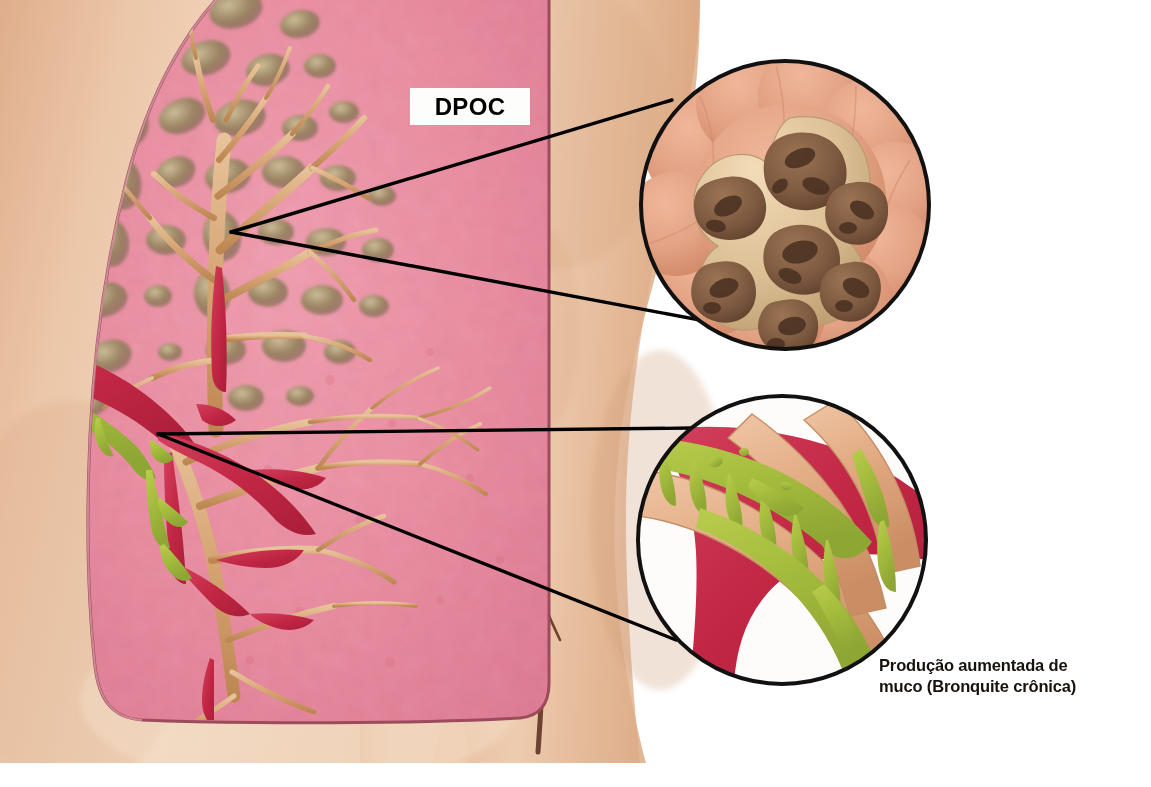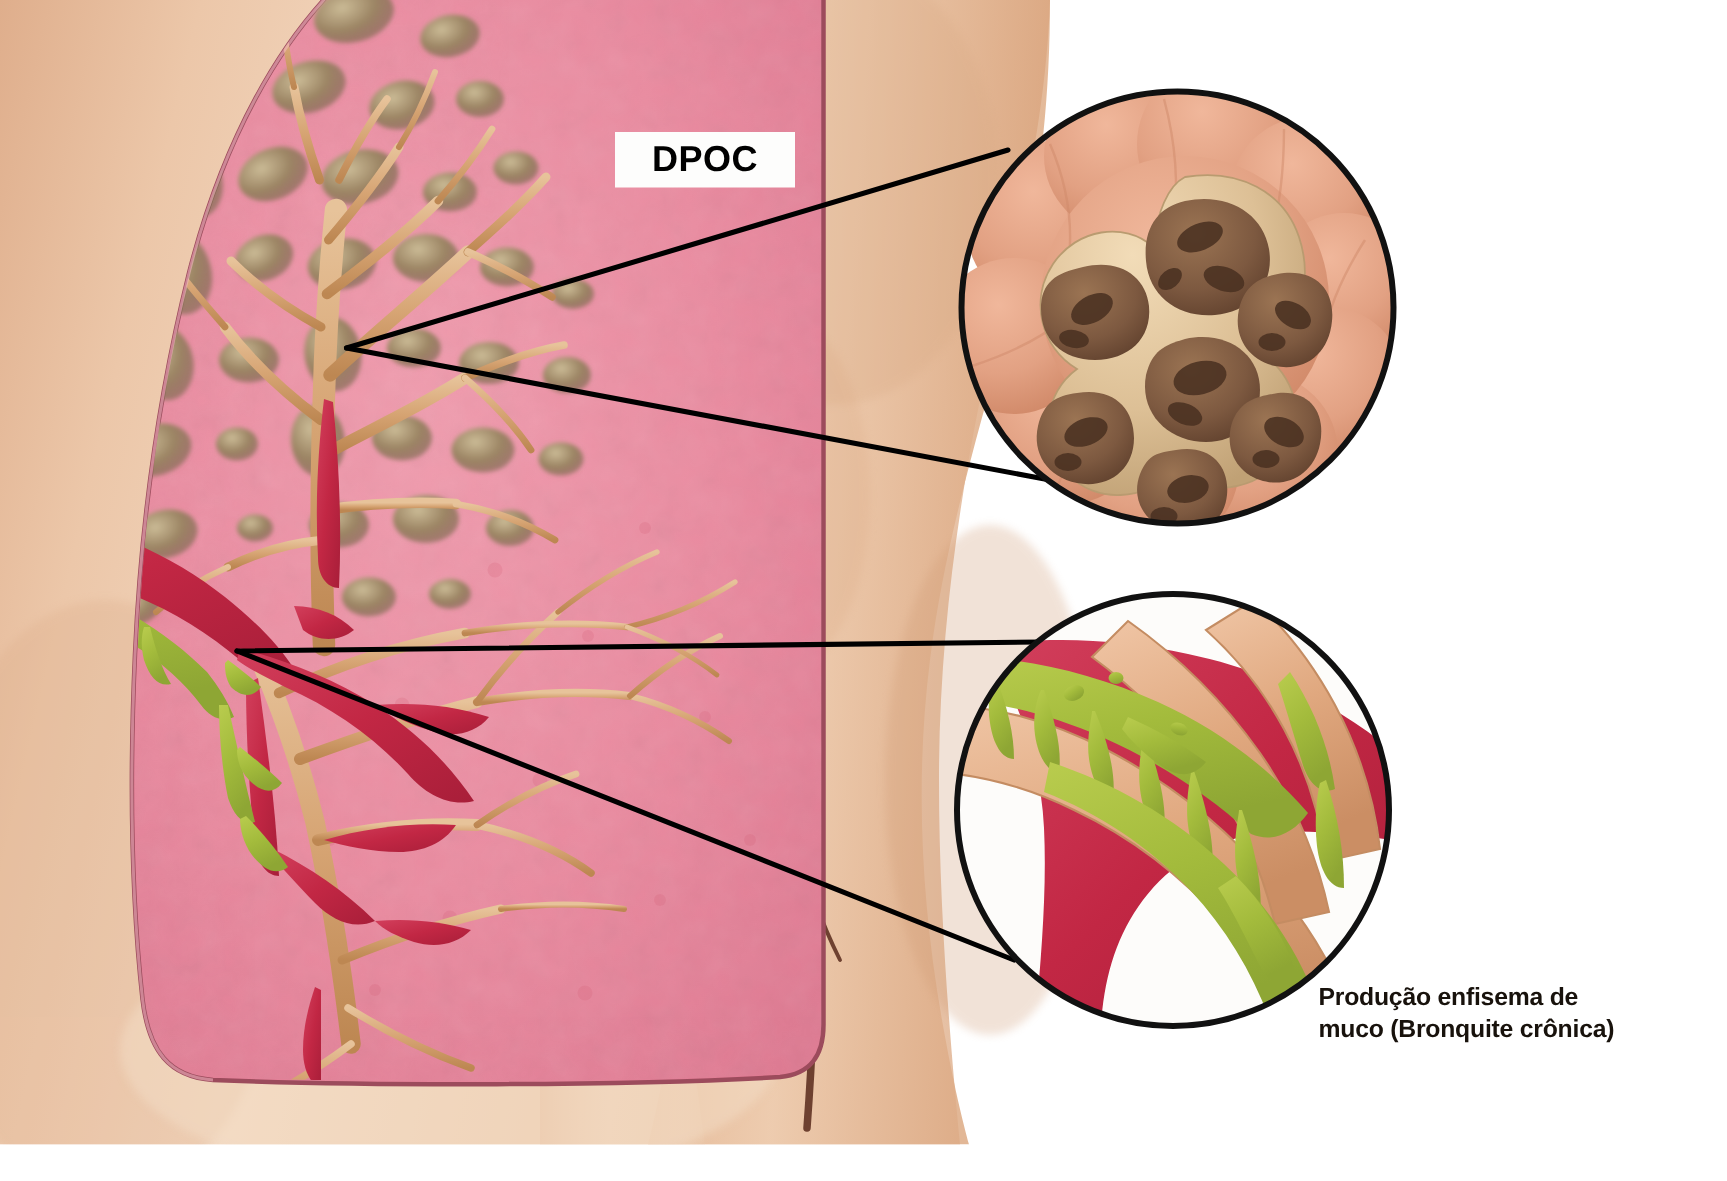--- a/index.html
+++ b/index.html
@@ -467,16 +467,16 @@
         </g>
       </g>
       <circle cx="782" cy="540" r="144" fill="none" stroke="#111111" stroke-width="4"></circle>
     </g>
   </svg>
 
   <div id="title-box">
     <span id="title-text">DPOC</span>
   </div>
 
-  <div class="label" id="label-bronchitis">Produção enfisema de
+  <div class="label" id="label-bronchitis">Produção aumentada de
 muco (Bronquite crônica)</div>
 
 </div>
 
 </body></html>

